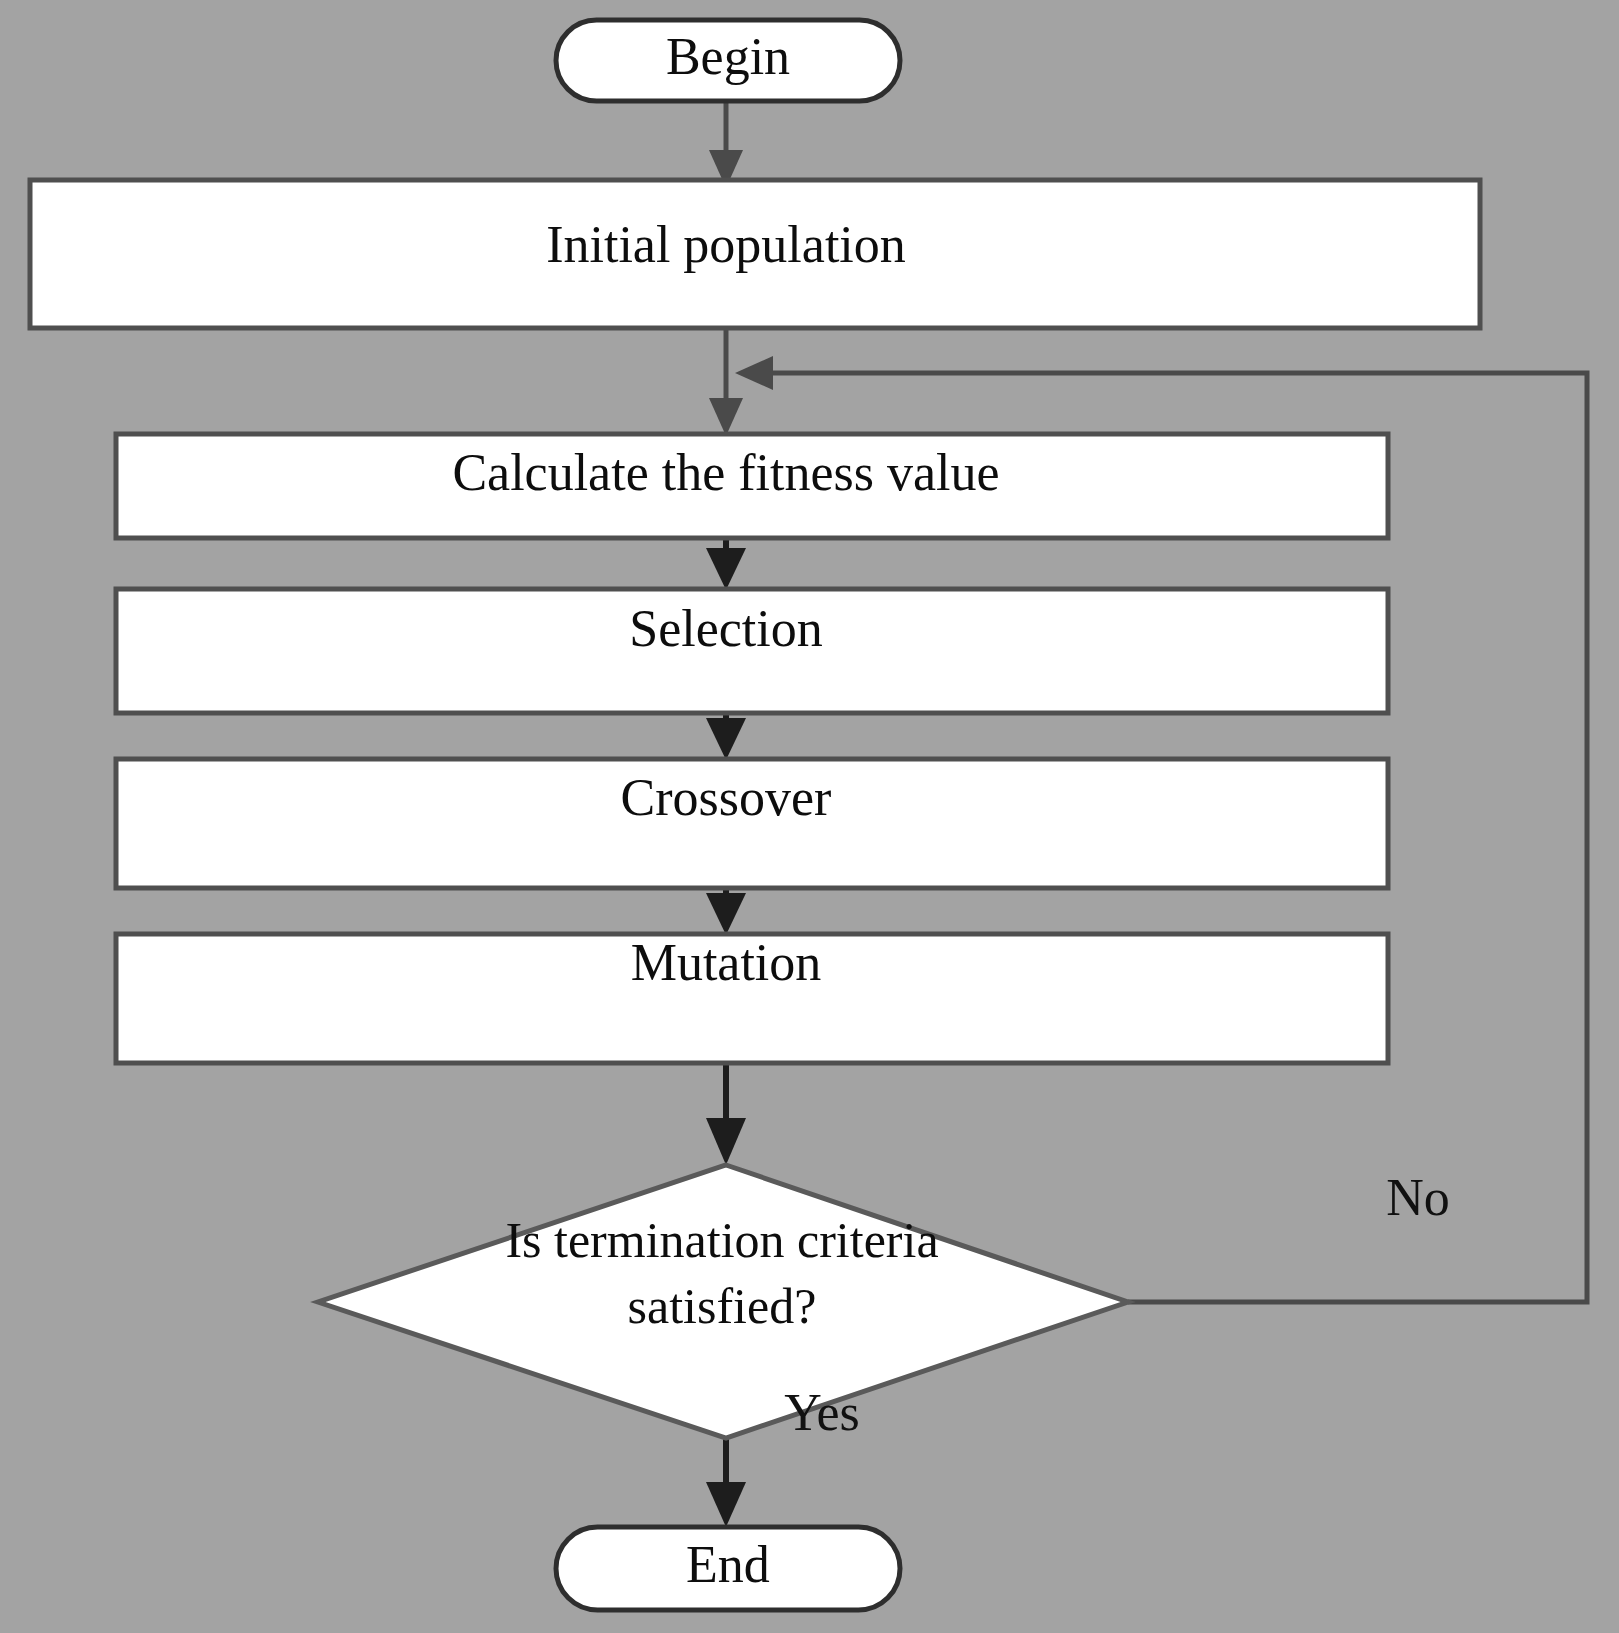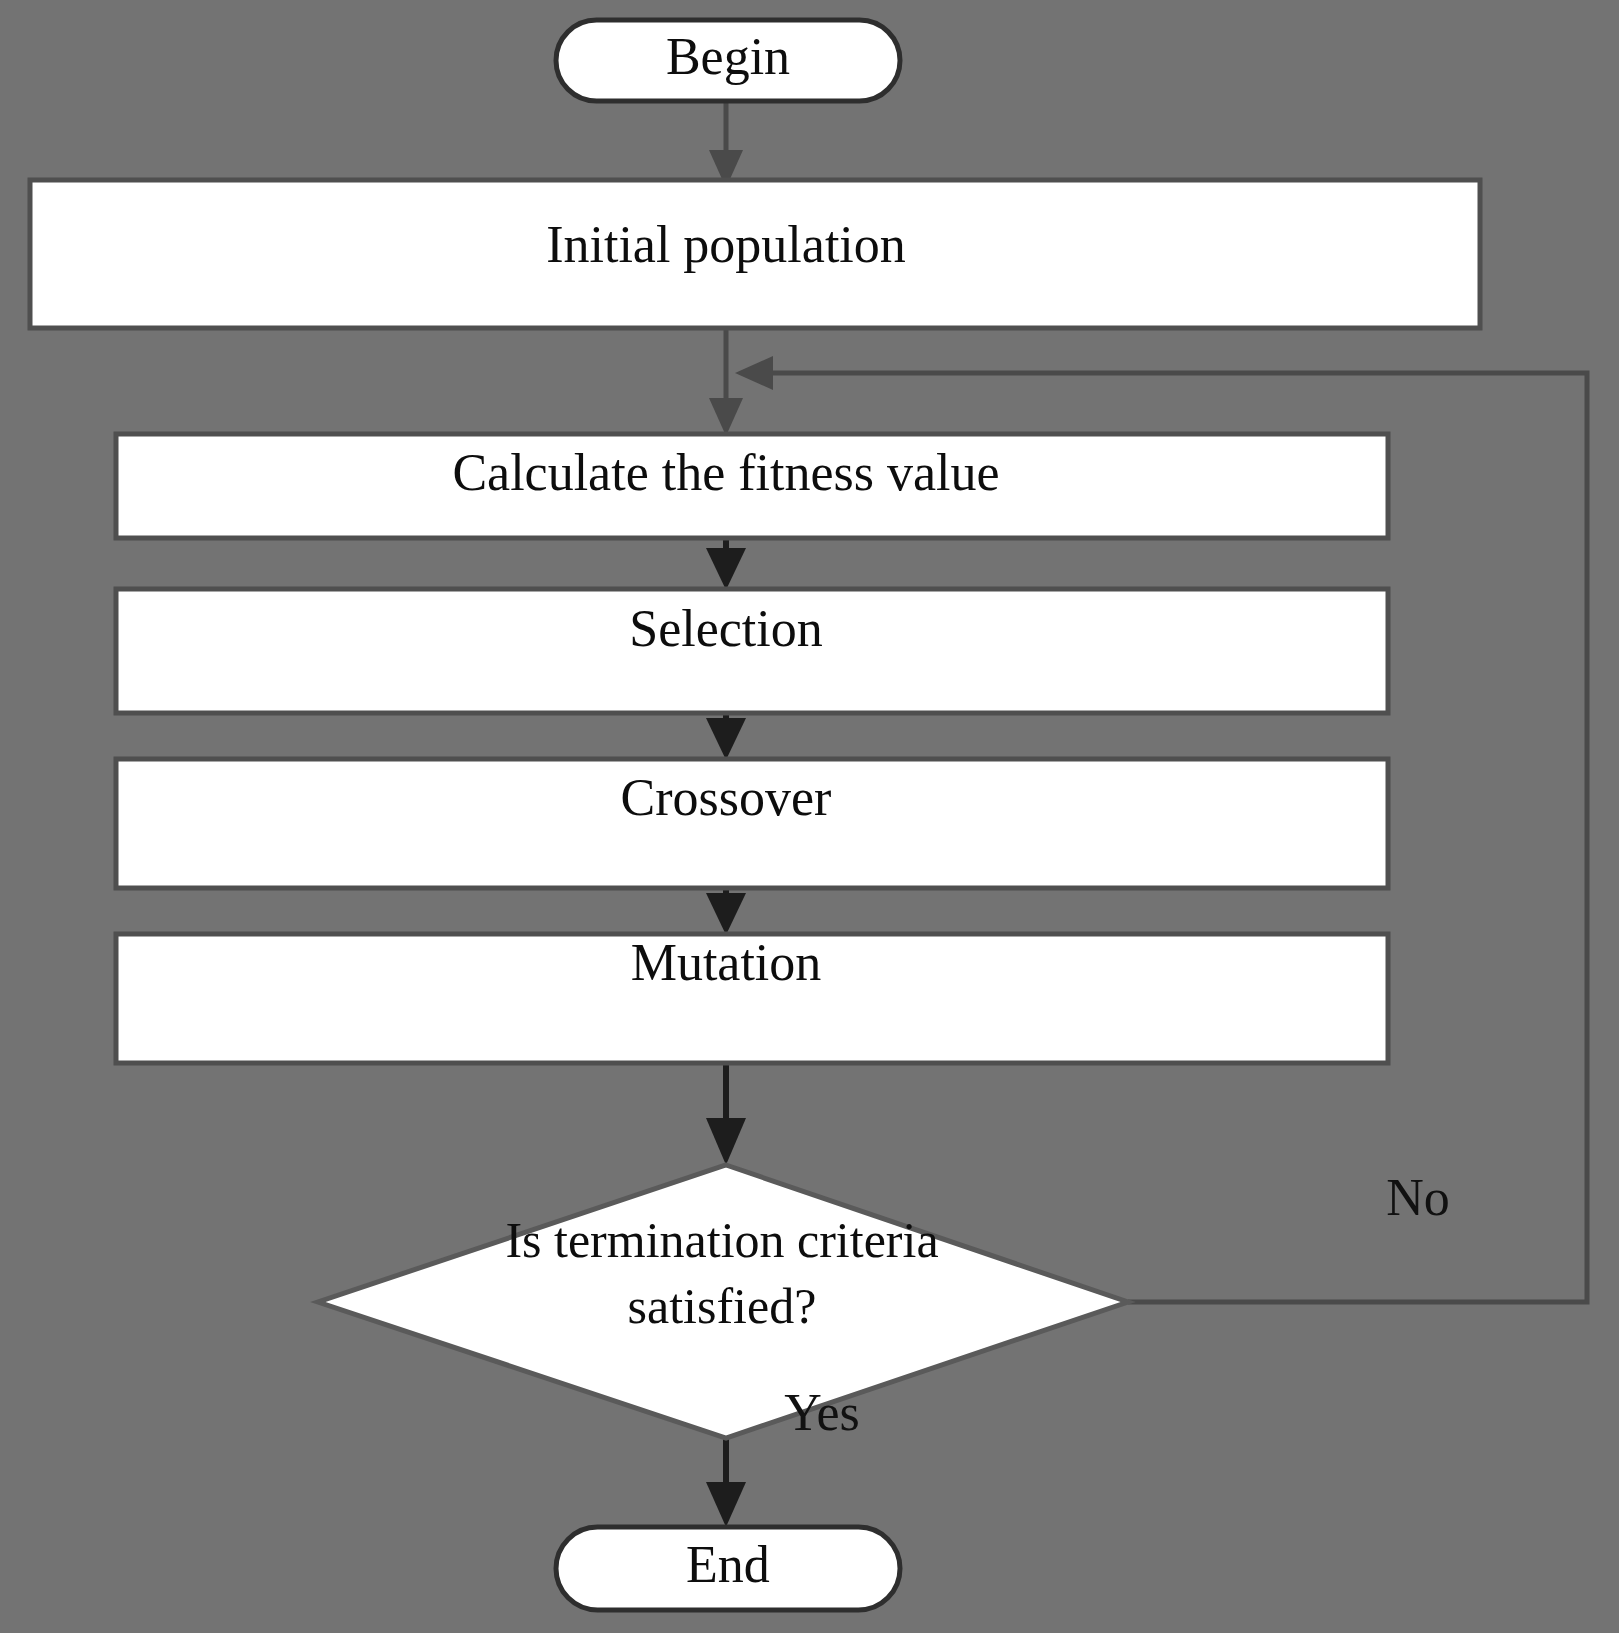--- a/index.html
+++ b/index.html
@@ -10,21 +10,21 @@
   body {
     width: 1619px;
     height: 1633px;
     font-family: "Liberation Serif", "DejaVu Serif", serif;
     overflow: hidden;
   }
   #flowchart-root {
     position: relative;
     width: 1619px;
     height: 1633px;
-    background: #737373;
+    background: #a3a3a3;
   }
   svg.flow-canvas {
     position: absolute;
     top: 0;
     left: 0;
     width: 1619px;
     height: 1633px;
     display: block;
   }
   .node-shape {

